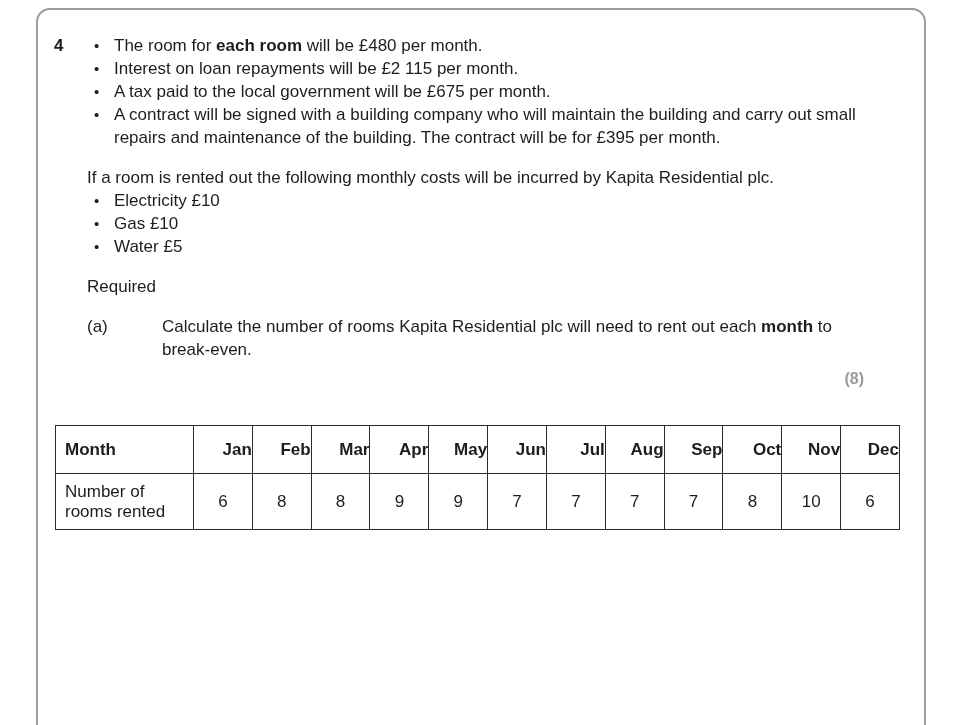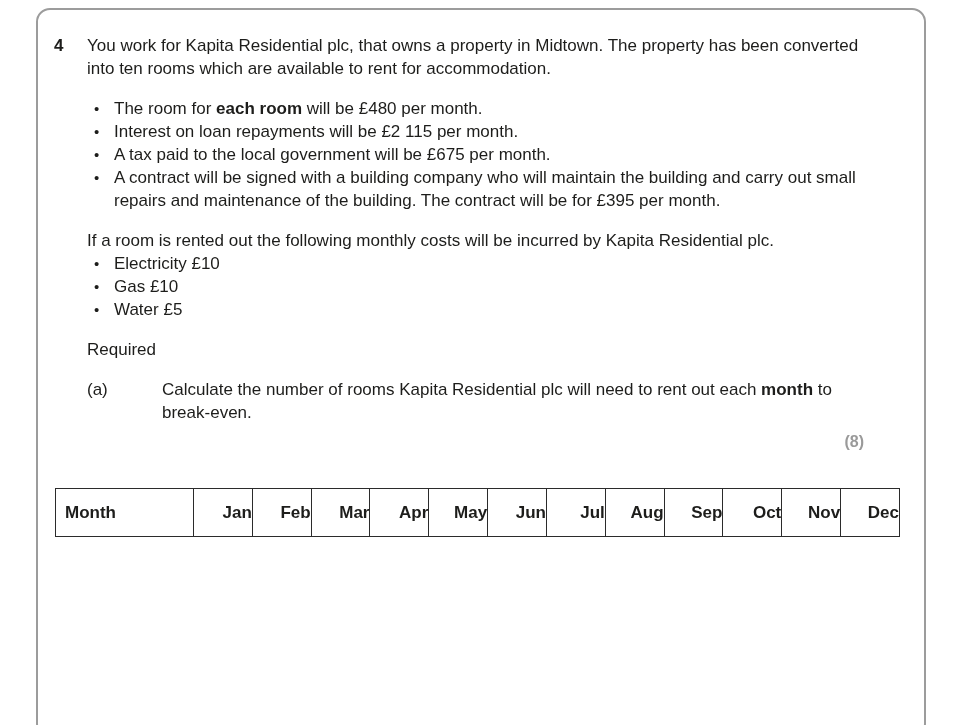--- a/index.html
+++ b/index.html
@@ -64,21 +64,20 @@
   strong { font-weight: bold; text-align: center; }
 </style>
 </head>
 <body>
 
 <div class="frame">
   <div class="q-row">
     <div class="q-num">4</div>
     <div class="q-body">
 
-      <p class="block">You work for Kapita Residential plc, that owns a property in Midtown. The property has been converted into ten rooms which are available to rent for accommodation.</p>
 
       <div class="bullets">
         <div class="bullet">
           <span class="dot">•</span>
           <span class="btext"><span>The room for </span><strong>each room</strong><span> will be £480 per month.</span></span>
         </div>
         <div class="bullet">
           <span class="dot">•</span>
           <span class="btext"><span>Interest on loan repayments will be £2 115 per month.</span><strong></strong><span></span></span>
         </div>
@@ -145,15 +144,30 @@
       <th>Apr</th>
       <th>May</th>
       <th>Jun</th>
       <th>Jul</th>
       <th>Aug</th>
       <th>Sep</th>
       <th>Oct</th>
       <th>Nov</th>
       <th>Dec</th>
     </tr>
+    <tr>
+      <td class="left-cell">Number of rooms rented</td>
+      <td>6</td>
+      <td>8</td>
+      <td>8</td>
+      <td>9</td>
+      <td>9</td>
+      <td>7</td>
+      <td>7</td>
+      <td>7</td>
+      <td>7</td>
+      <td>8</td>
+      <td>10</td>
+      <td>6</td>
+    </tr>
   </tbody>
     </table>
 </div>
 
 </body></html>

